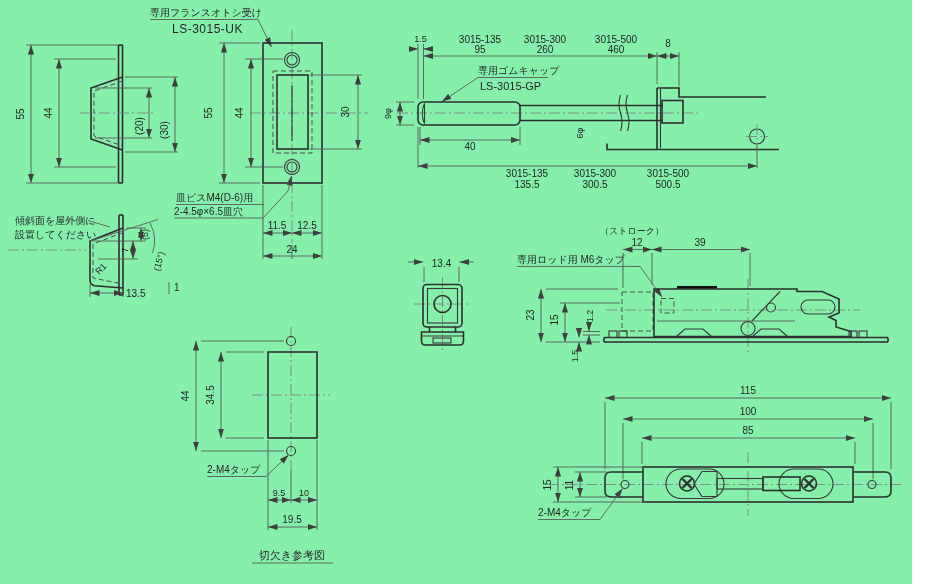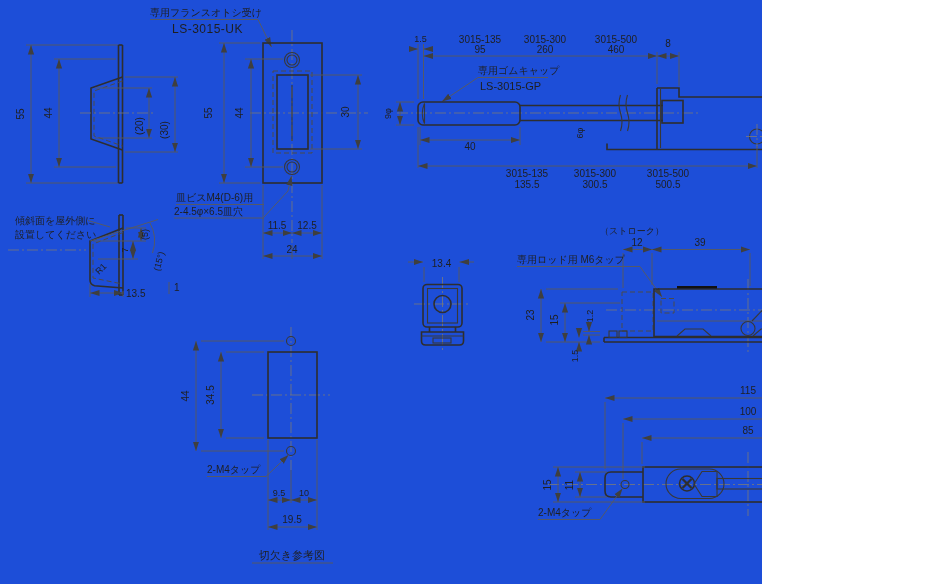--- a/index.html
+++ b/index.html
@@ -1,16 +1,16 @@
 <!DOCTYPE html>
 <html><head>
 <meta charset="utf-8">
 <style>
   html,body{margin:0;padding:0;background:#fff;}
-  #stage{position:relative;width:762px;height:584px;background:#1d4ed8;overflow:hidden;
+  #stage{position:relative;width:912px;height:584px;background:#86efac;overflow:hidden;
          font-family:"Liberation Sans","DejaVu Sans",sans-serif;}
   svg{display:block;}
   svg text{fill:#1f1f1f;font-size:10px;font-family:"Liberation Sans","DejaVu Sans",sans-serif;}
   .tm{text-anchor:middle;}
   .t9{font-size:9px;}
   .t10{font-size:10px;}
   .t11{font-size:11px;}
   .t12{font-size:12px;letter-spacing:.5px;}
   .ln{stroke:#5a5a5a;stroke-width:.9;fill:none;}
   .ol{stroke:#2e2e2e;stroke-width:1.6;fill:none;}

